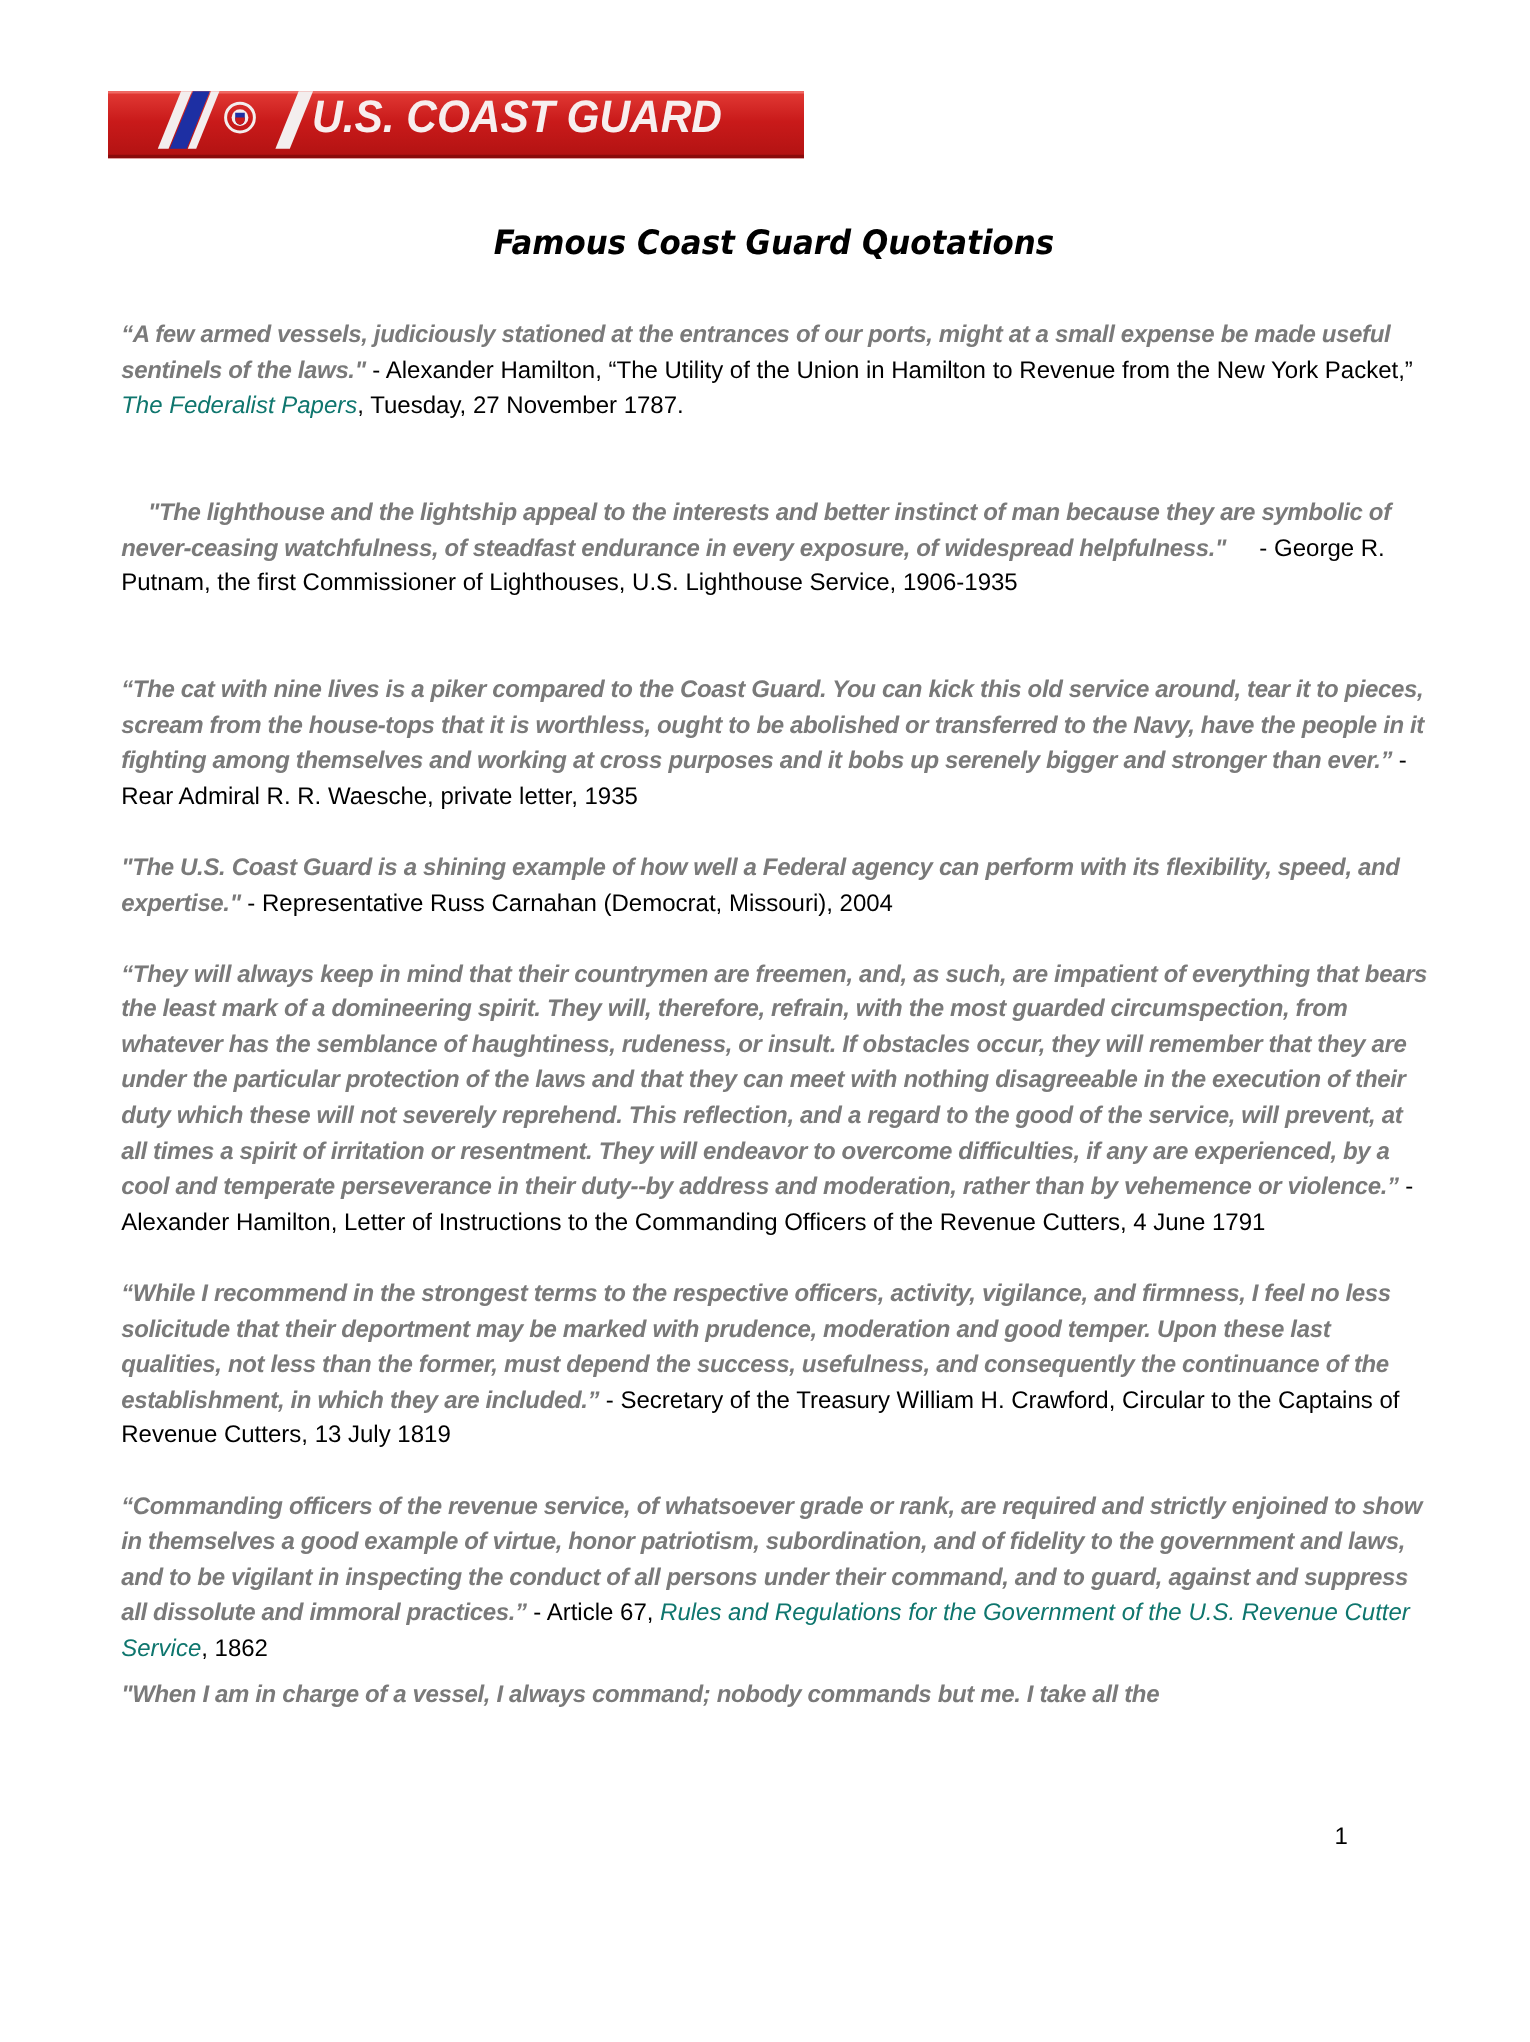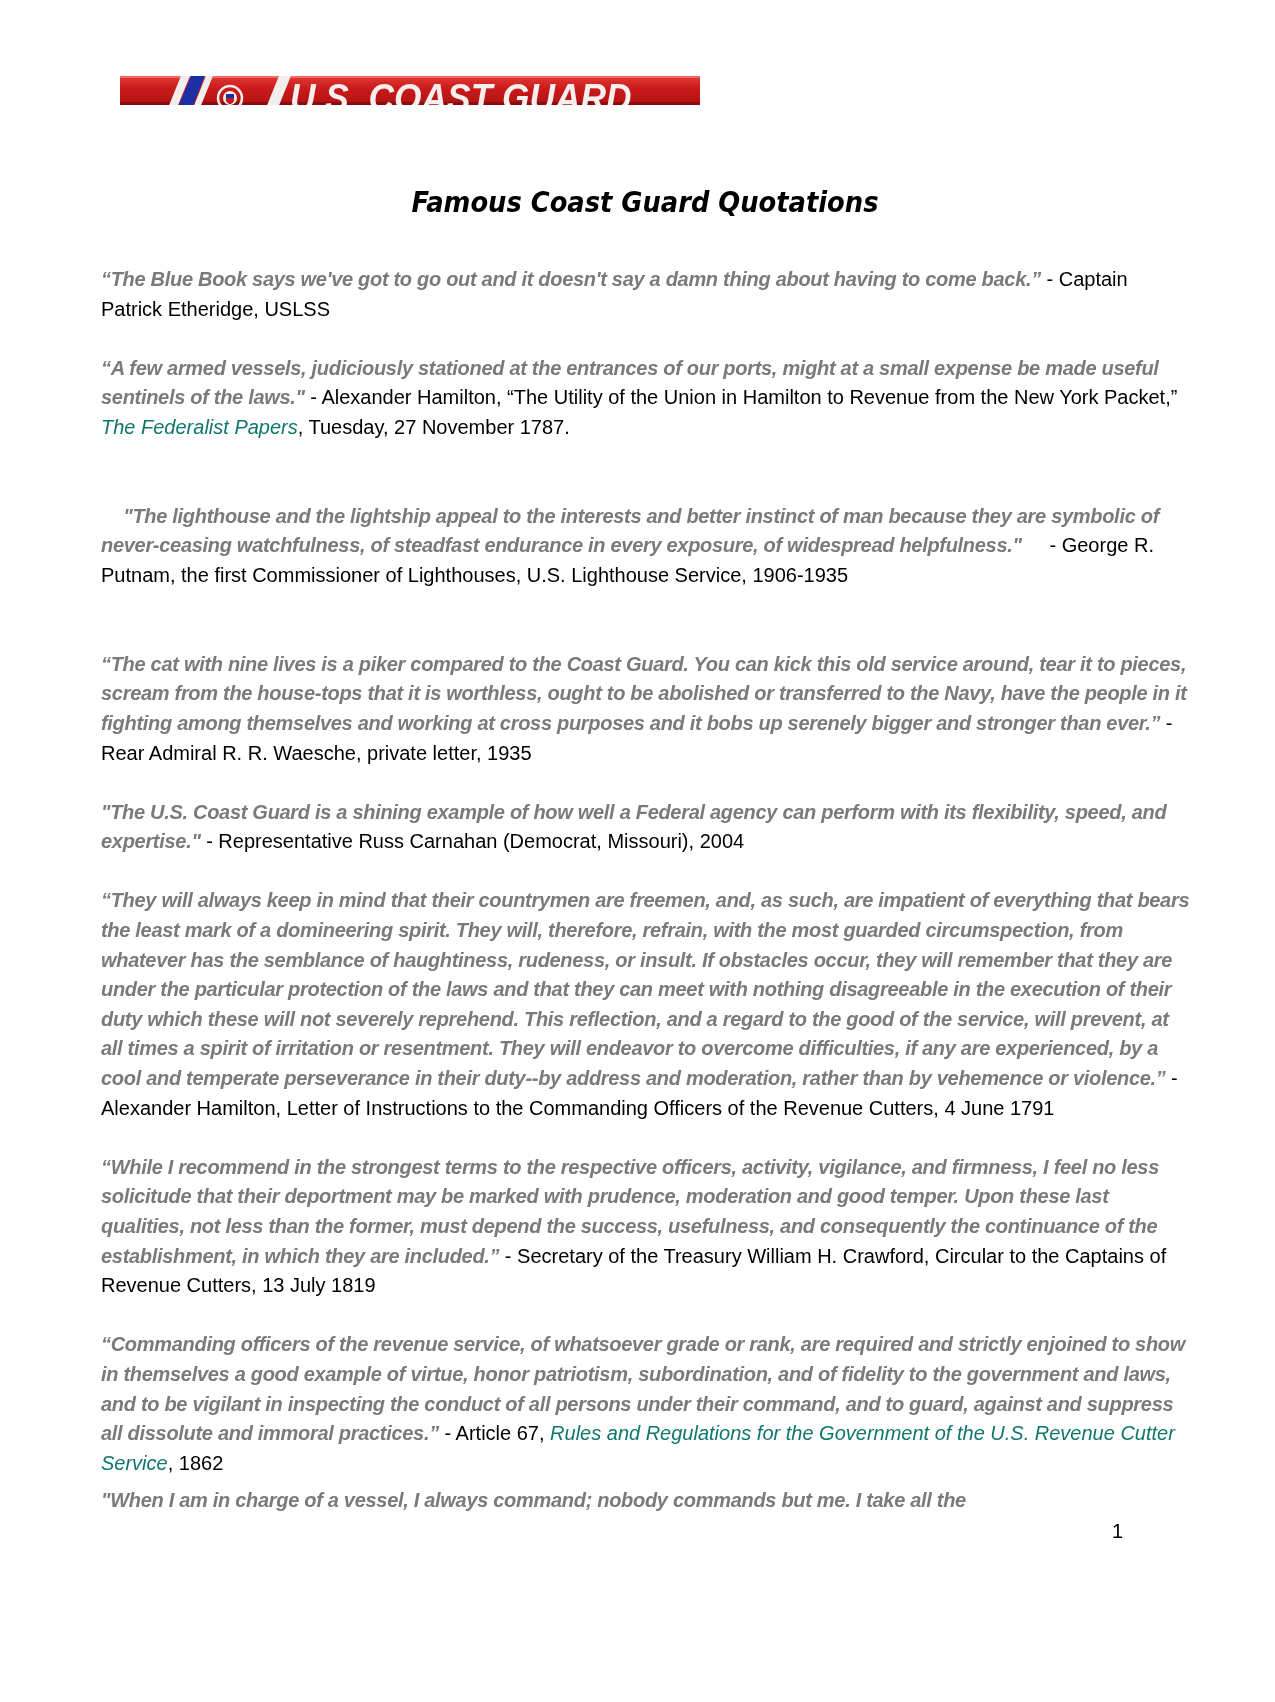--- a/index.html
+++ b/index.html
@@ -1,18 +1,18 @@
 <!DOCTYPE html>
 <html><head>
 <meta charset="utf-8">
 <style>
   html, body { margin: 0; padding: 0; background: #ffffff; }
   body { width: 1275px; height: 1702px; position: relative; overflow: hidden;
          font-family: "Liberation Sans", "DejaVu Sans", sans-serif; color: #000; }
-  .banner { position: absolute; left: 120px; top: 76px; width: 580px; height: 29px;
+  .banner { position: absolute; left: 90px; top: 76px; width: 580px; height: 56px;
             background: linear-gradient(#e23a35 0%, #c91a1a 45%, #b11212 100%);
             box-shadow: inset 0 -3px 0 #8a0c0c, inset 0 2px 0 #ef6a64; overflow: hidden; }
   .stripe { position: absolute; top: -4px; height: 52px; transform: skewX(-22deg); }
   .stripe.w1 { left: 52px; width: 9px; background: #f3eeee; }
   .stripe.b1 { left: 62px; width: 14px; background: #1d2fa3; }
   .stripe.w2 { left: 77px; width: 7px; background: #f3eeee; }
   .stripe.w3 { left: 150px; width: 12px; background: #f3eeee; }
   .seal { position: absolute; left: 96px; top: 8px; width: 28px; height: 28px; }
   .banner-text { position: absolute; left: 170px; top: 2px; font-size: 38px; font-weight: bold;
                  font-style: italic; color: #f7eeee; letter-spacing: 0px; line-height: 40px;
@@ -45,23 +45,20 @@
     <path d="M10 14 h8 v1 q0 4 -4 5 q-4 -1 -4 -5 z" fill="#c91a1a"></path>
   </svg>
   <div class="stripe w3"></div>
   <div class="banner-text">U.S. COAST GUARD</div>
 </div>
 
 <div class="title">Famous Coast Guard Quotations</div>
 
 <div class="content">
   <p class="entry">
-    <span class="q">“The Blue Book says we've got to go out and it doesn't say a damn thing about having to come back.”</span><span class="a"> - Captain Patrick Etheridge, USLSS</span>
-  </p>
-  <p class="entry">
     <span class="q">“A few armed vessels, judiciously stationed at the entrances of our ports, might at a small expense be made useful sentinels of the laws."</span><span class="a"> - Alexander Hamilton, “The Utility of the Union in Hamilton to Revenue from the New York Packet,” </span><span class="ai">The Federalist Papers</span><span class="a">, Tuesday, 27 November 1787.</span>
   </p>
   <p class="entry" style="white-space: pre-wrap;">
     <span class="q">"The lighthouse and the lightship appeal to the interests and better instinct of man because they are symbolic of never-ceasing watchfulness, of steadfast endurance in every exposure, of widespread helpfulness."</span><span class="a">     - George R. Putnam, the first Commissioner of Lighthouses, U.S. Lighthouse Service, 1906-1935</span>
   </p>
   <p class="entry">
     <span class="q">“The cat with nine lives is a piker compared to the Coast Guard. You can kick this old service around, tear it to pieces, scream from the house-tops that it is worthless, ought to be abolished or transferred to the Navy, have the people in it fighting among themselves and working at cross purposes and it bobs up serenely bigger and stronger than ever.”</span><span class="a"> - Rear Admiral R. R. Waesche, private letter, 1935</span>
   </p>
   <p class="entry">
     <span class="q">"The U.S. Coast Guard is a shining example of how well a Federal agency can perform with its flexibility, speed, and expertise."</span><span class="a"> - Representative Russ Carnahan (Democrat, Missouri), 2004</span>

